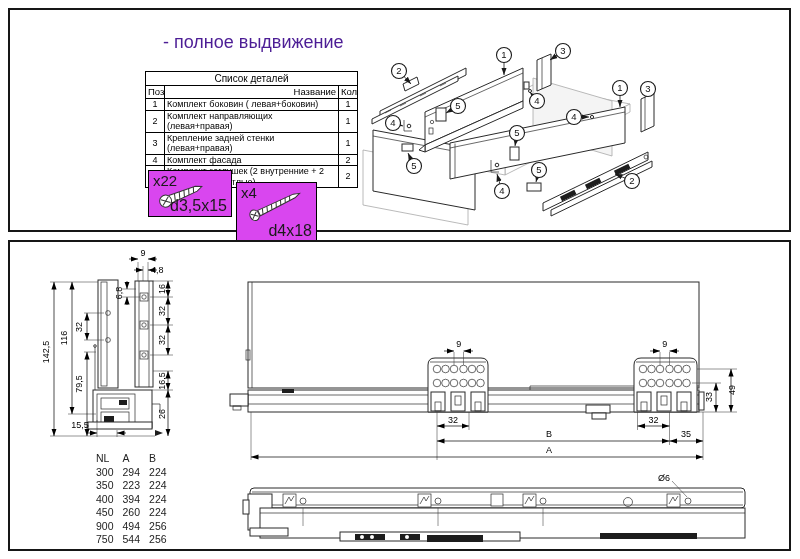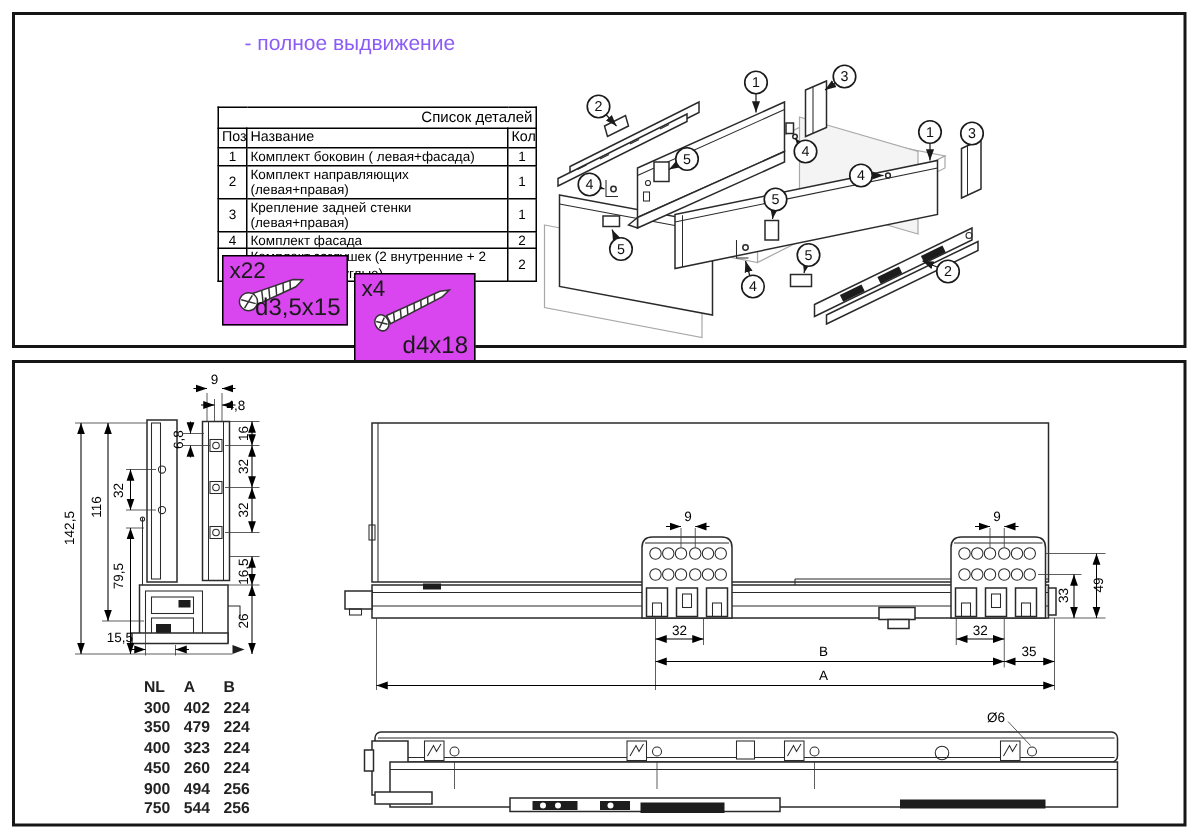--- a/index.html
+++ b/index.html
@@ -1,34 +1,34 @@
 <!DOCTYPE html>
 <html><head>
 <meta charset="utf-8">
 <style>
   html,body{margin:0;padding:0}
   body{width:800px;height:559px;background:#fff;font-family:"Liberation Sans",sans-serif;color:#111;position:relative;overflow:hidden}
   .panel{position:absolute;background:#fff;border:2px solid #161616;box-sizing:border-box}
   #panelTop{left:8px;top:8px;width:783px;height:224px}
   #panelBottom{left:8px;top:240px;width:783px;height:311px}
   .abs{position:absolute}
-  #notes{left:153px;top:9px;font-size:14px;line-height:18.5px;color:#8b5cf6}
+  #notes{left:153px;top:23px;font-size:18px;line-height:18.5px;color:#4c1d95}
   #partsTable{left:135px;top:61px;width:212px;border-collapse:collapse;table-layout:fixed;font-size:9px;color:#000}
   #partsTable td,#partsTable th{border:1px solid #000;padding:0 2px;line-height:10.5px;font-weight:normal;overflow:hidden}
-  #partsTable .titleRow th{font-size:10px;line-height:13px;text-align:right}
-  #partsTable .headRow th{font-size:9.5px;line-height:12px;text-align:left}
+  #partsTable .titleRow th{font-size:10px;line-height:13px;text-align:center}
+  #partsTable .headRow th{font-size:9.5px;line-height:12px;text-align:right}
   #partsTable tbody td:nth-child(1),#partsTable tbody td:nth-child(3){text-align:center}
   .screwBox{border:1.5px solid #000;box-sizing:border-box;background:#d946ef}
   #screwBox1{left:138px;top:160px;width:84px;height:47px}
   #screwBox2{left:226px;top:172px;width:81px;height:60px}
   .screwCount{position:absolute;left:4px;top:1px;font-size:15px;color:#1a1a1a}
   .screwSize{position:absolute;right:4px;bottom:1px;font-size:16px;color:#1a1a1a}
   .screwSvg{position:absolute;left:0;top:0}
   #sizeTable{left:86px;top:210px;border-collapse:collapse;font-size:10.5px;color:#222}
-  #sizeTable th,#sizeTable td{font-weight:bold;text-align:left;padding:0 9px 0 0;line-height:13.5px}
+  #sizeTable th,#sizeTable td{font-weight:normal;text-align:left;padding:0 9px 0 0;line-height:13.5px}
   svg{position:absolute;overflow:visible}
   .part{stroke:#2a2a2a;stroke-width:1;fill:#fff}
   .pline{stroke:#2a2a2a;stroke-width:.7;fill:none}
   .ghost{stroke:#a8a8a8;stroke-width:.8;fill:#fff}
   .ghostf{stroke:#a8a8a8;stroke-width:.8;fill:#f4f4f4}
   .dark{fill:#1d1d1d;stroke:none}
   .dim{stroke:#000;stroke-width:.7;fill:none}
   .ext{stroke:#3a3a3a;stroke-width:.55;fill:none}
   svg text{font-size:9px;fill:#000;font-family:"Liberation Sans",sans-serif}
   .dlab{text-anchor:middle}
@@ -57,21 +57,21 @@
         </tr>
       <tr class="headRow">
         <th>Поз</th>
         <th>Название</th>
         <th>Кол</th>
       </tr>
     </thead>
     <tbody>
         <tr>
           <td>1</td>
-          <td>Комплект боковин ( левая+фасада)</td>
+          <td>Комплект боковин ( левая+боковин)</td>
           <td>1</td>
         </tr>
         <tr>
           <td>2</td>
           <td>Комплект направляющих (левая+правая)</td>
           <td>1</td>
         </tr>
         <tr>
           <td>3</td>
           <td>Крепление задней стенки (левая+правая)</td>
@@ -381,31 +381,31 @@
     <thead>
       <tr>
         <th>NL</th>
         <th>A</th>
         <th>B</th>
       </tr>
     </thead>
     <tbody>
         <tr>
           <td>300</td>
-          <td>402</td>
+          <td>294</td>
           <td>224</td>
         </tr>
         <tr>
           <td>350</td>
-          <td>479</td>
+          <td>223</td>
           <td>224</td>
         </tr>
         <tr>
           <td>400</td>
-          <td>323</td>
+          <td>394</td>
           <td>224</td>
         </tr>
         <tr>
           <td>450</td>
           <td>260</td>
           <td>224</td>
         </tr>
         <tr>
           <td>900</td>
           <td>494</td>

